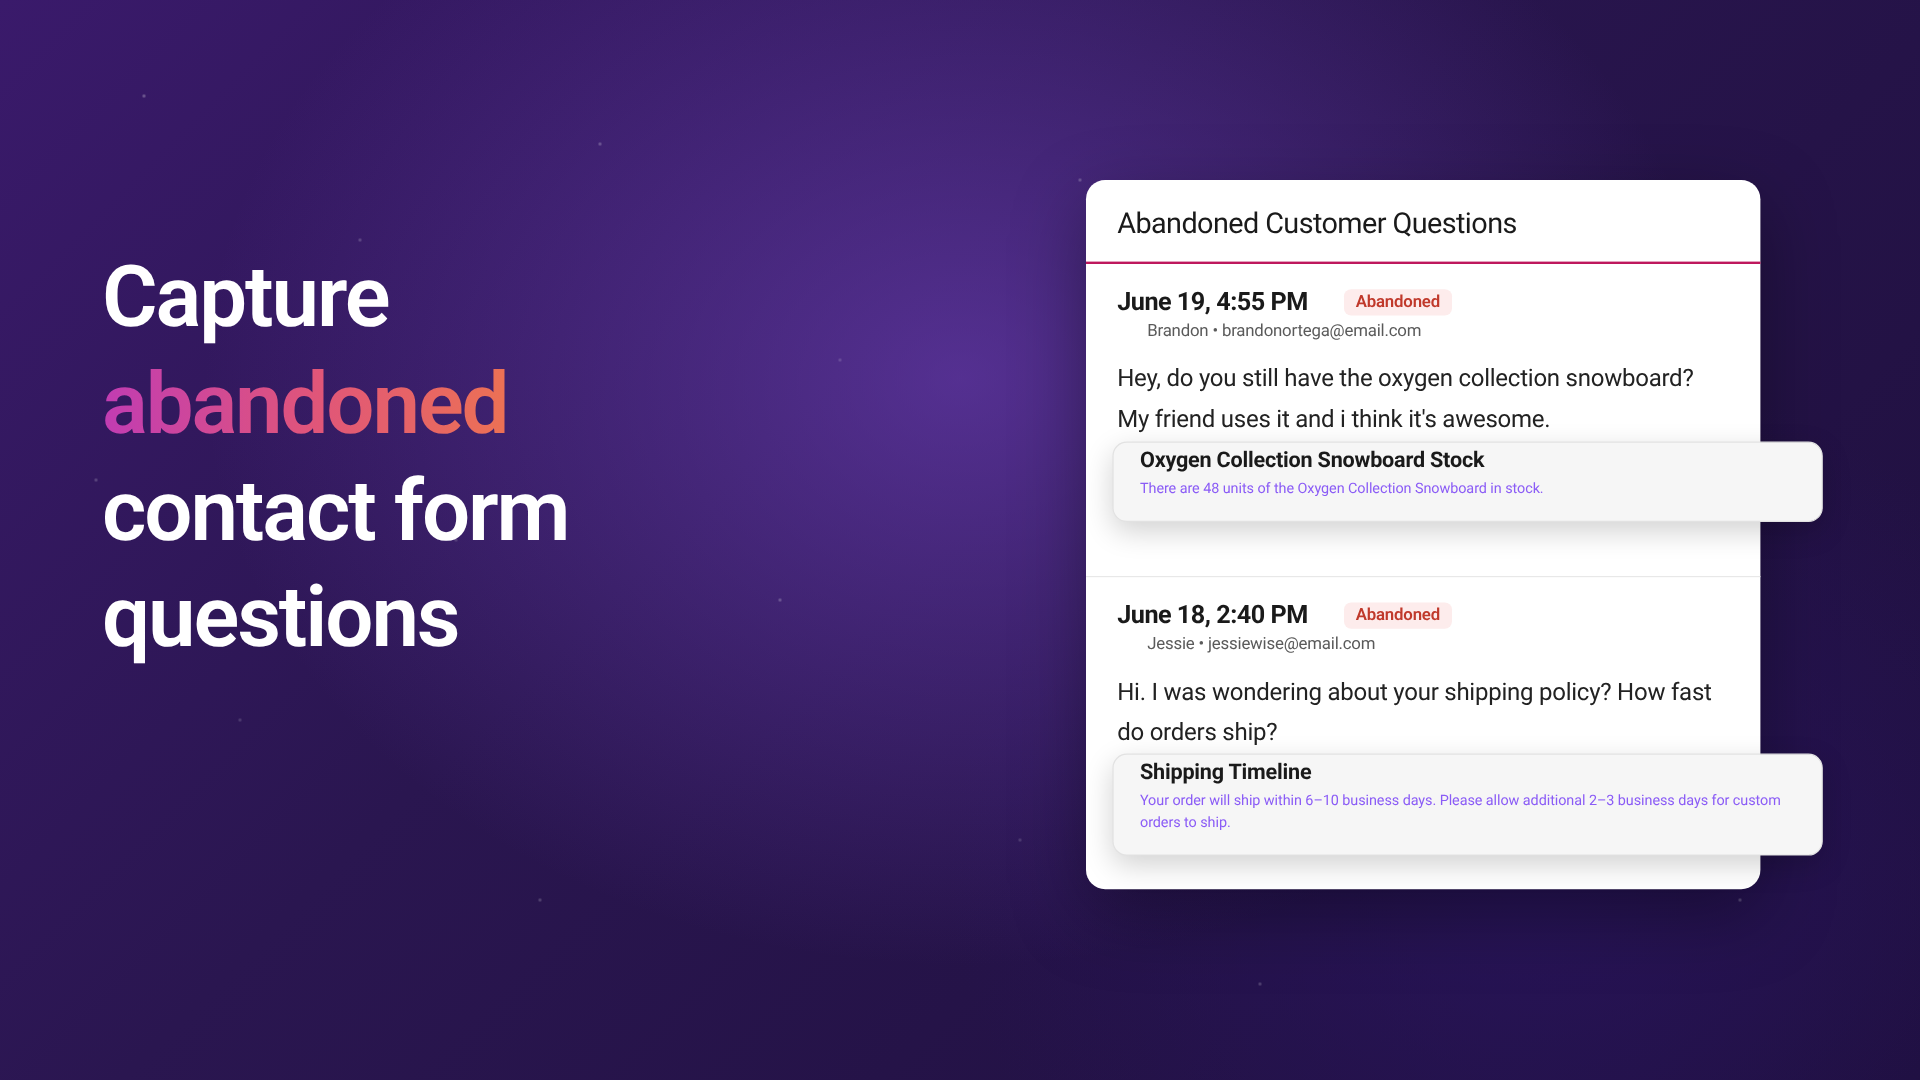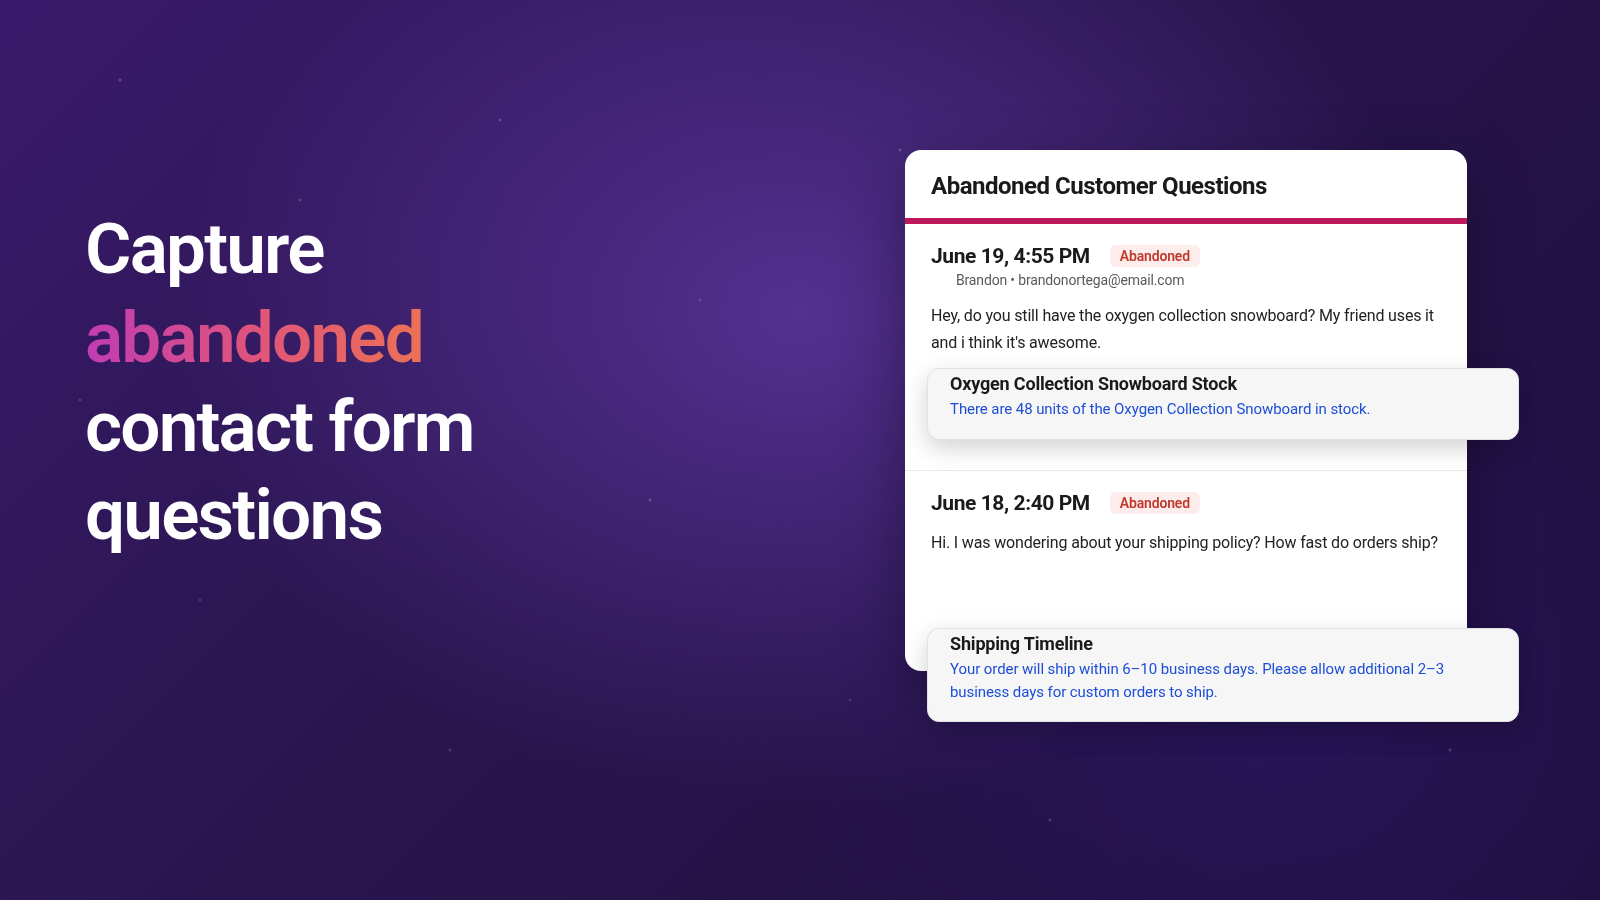--- a/index.html
+++ b/index.html
@@ -59,33 +59,33 @@
     left: 905px;
     top: 150px;
     width: 562px;
     background: #fff;
     border-radius: 16px;
     box-shadow: 0 20px 60px rgba(0,0,0,0.35);
     color: #1a1a1a;
   }
   .panel-header {
     padding: 22px 26px 18px;
-    border-bottom: 6px solid #be185d;
+    border-bottom: 2px solid #be185d;
     font-size: 24px;
-    font-weight: 700;
+    font-weight: 400;
     letter-spacing: -0.02em;
   }
   .question {
     padding: 20px 26px 24px;
   }
   .question + .question { border-top: 1px solid #e8e8e8; }
   .question-head {
     display: flex;
     align-items: center;
-    gap: 20px;
+    gap: 30px;
   }
   .question-time {
     font-size: 21px;
     font-weight: 700;
     letter-spacing: -0.02em;
   }
   .badge {
     background: #fdecec;
     color: #c0392b;
     font-size: 14px;
@@ -94,21 +94,21 @@
     border-radius: 6px;
   }
   .question-meta {
     margin-top: 4px;
     font-size: 14px;
     color: #5a5a5a;
     margin-left: 25px;
   }
   .question-body {
     margin-top: 14px;
-    font-size: 16px;
+    font-size: 20px;
     line-height: 1.7;
     color: #222;
     letter-spacing: -0.01em;
   }
 
   .answer {
     position: absolute;
     left: 927px;
     width: 592px;
     background: #f6f6f6;
@@ -120,22 +120,22 @@
   .answer-1 { top: 368px; }
   .answer-2 { top: 628px; }
   .answer-title {
     font-size: 18px;
     font-weight: 700;
     color: #1a1a1a;
     letter-spacing: -0.01em;
   }
   .answer-body {
     margin-top: 4px;
-    font-size: 15px;
-    color: #1d4ed8;
+    font-size: 12px;
+    color: #8b5cf6;
     line-height: 1.5;
     letter-spacing: -0.005em;
   }
   .spacer { height: 90px; }
 </style>
 </head>
 <body>
 
 <div class="hero">
   <div>Capture</div>
@@ -157,20 +157,23 @@
     </div>
     <div class="question-body">Hey, do you still have the oxygen collection snowboard? My friend uses it and i think it's awesome.</div>
     <div class="spacer"></div>
   </div>
 
   <div class="question">
     <div class="question-head">
       <span class="question-time">June 18, 2:40 PM</span>
       <span class="badge">Abandoned</span>
     </div>
+    <div class="question-meta">
+      <span>Jessie</span> • <span>jessiewise@email.com</span>
+    </div>
     <div class="question-body">Hi. I was wondering about your shipping policy? How fast do orders ship?</div>
     <div class="spacer"></div>
   </div>
 </div>
 
 <div class="answer answer-1">
   <div class="answer-title">Oxygen Collection Snowboard Stock</div>
   <div class="answer-body">There are 48 units of the Oxygen Collection Snowboard in stock.</div>
 </div>
 

